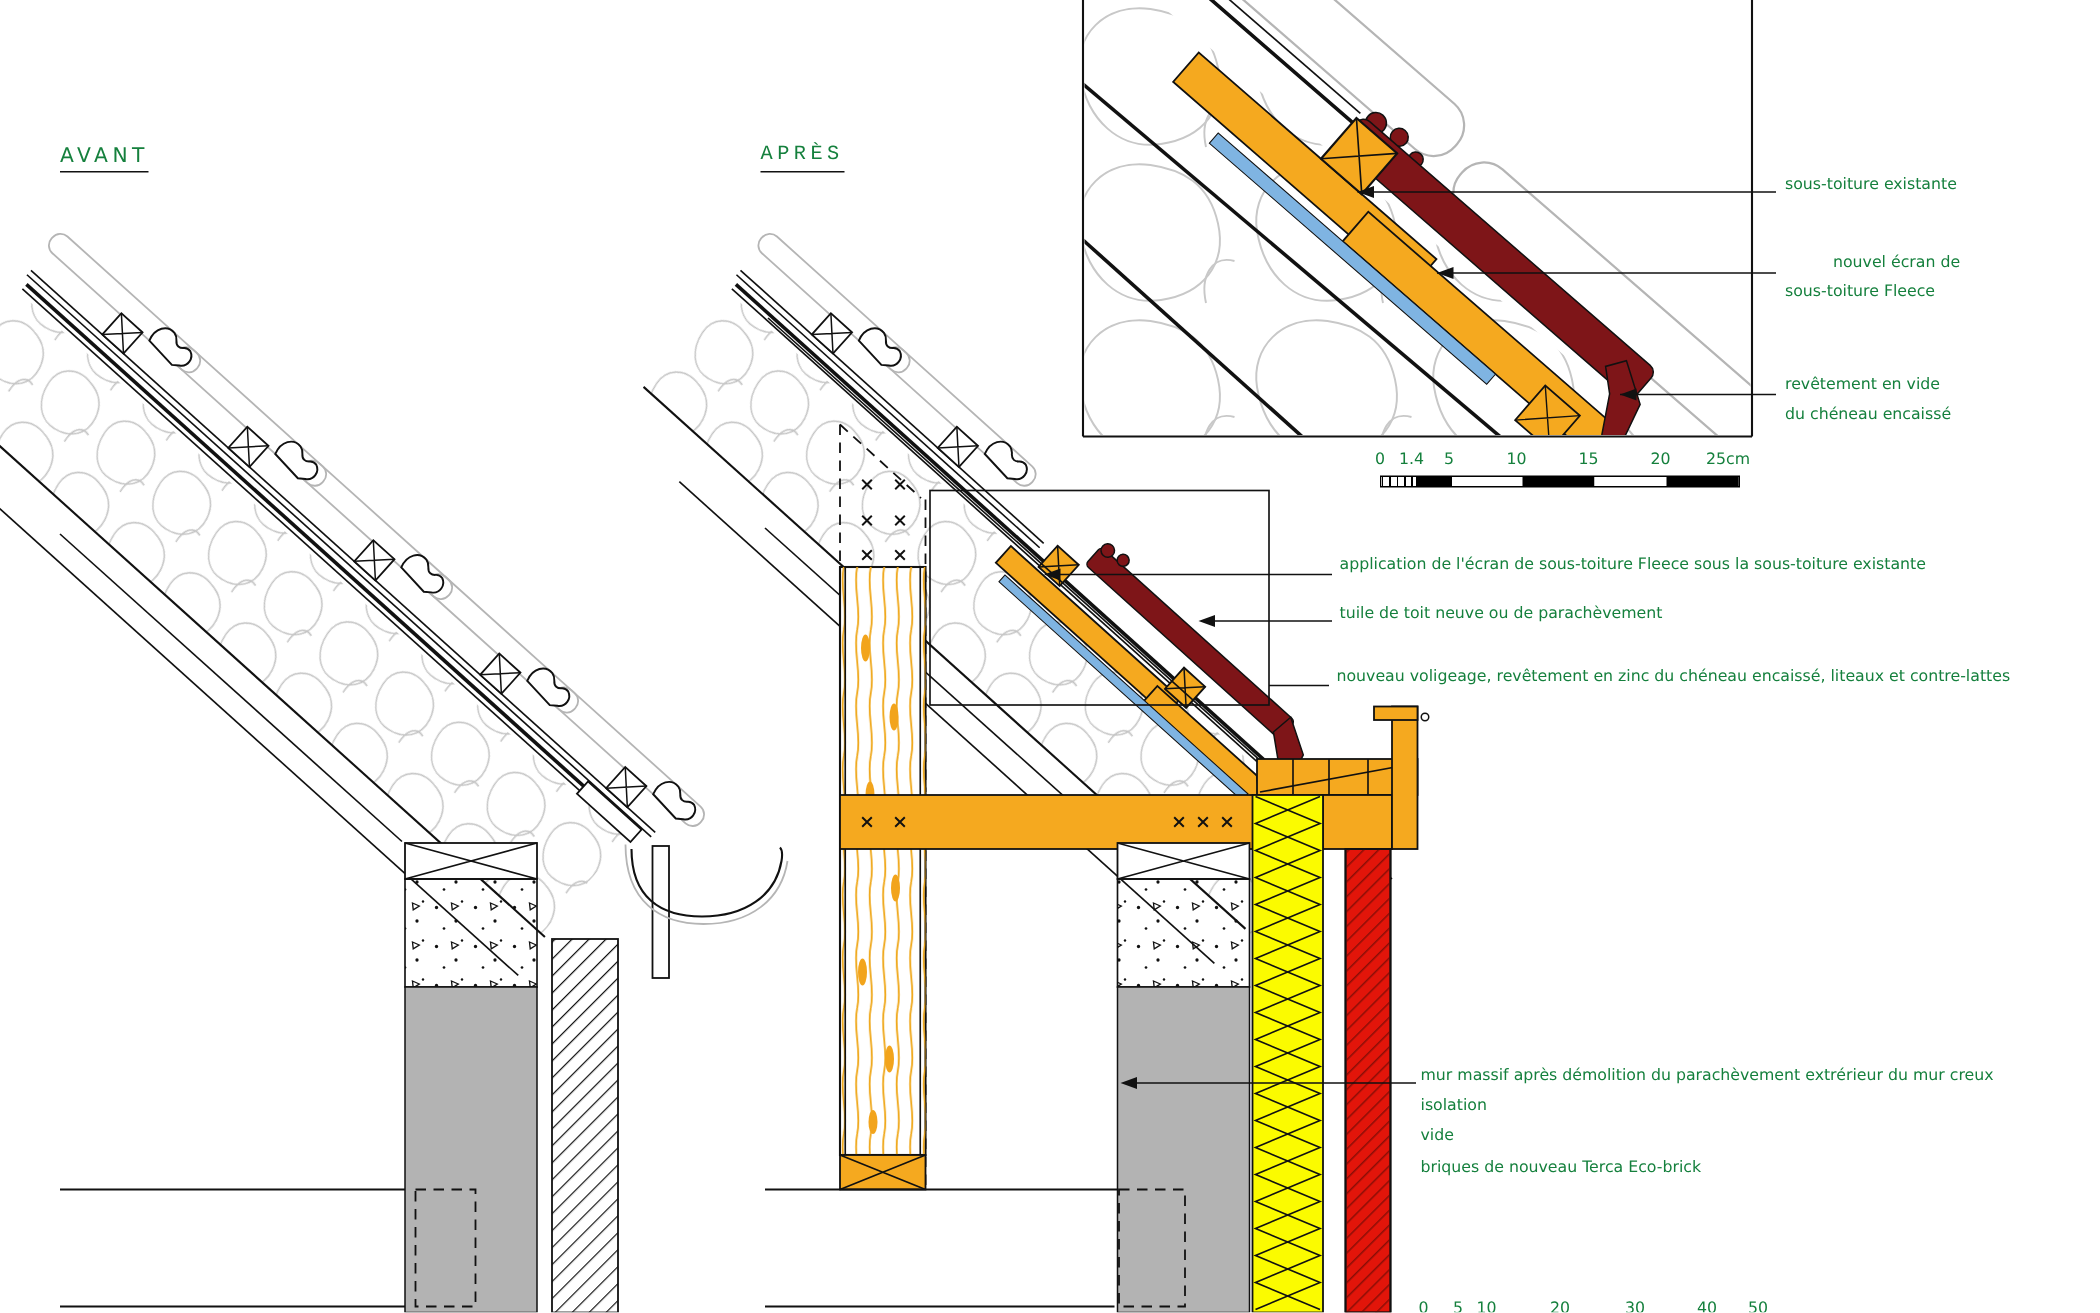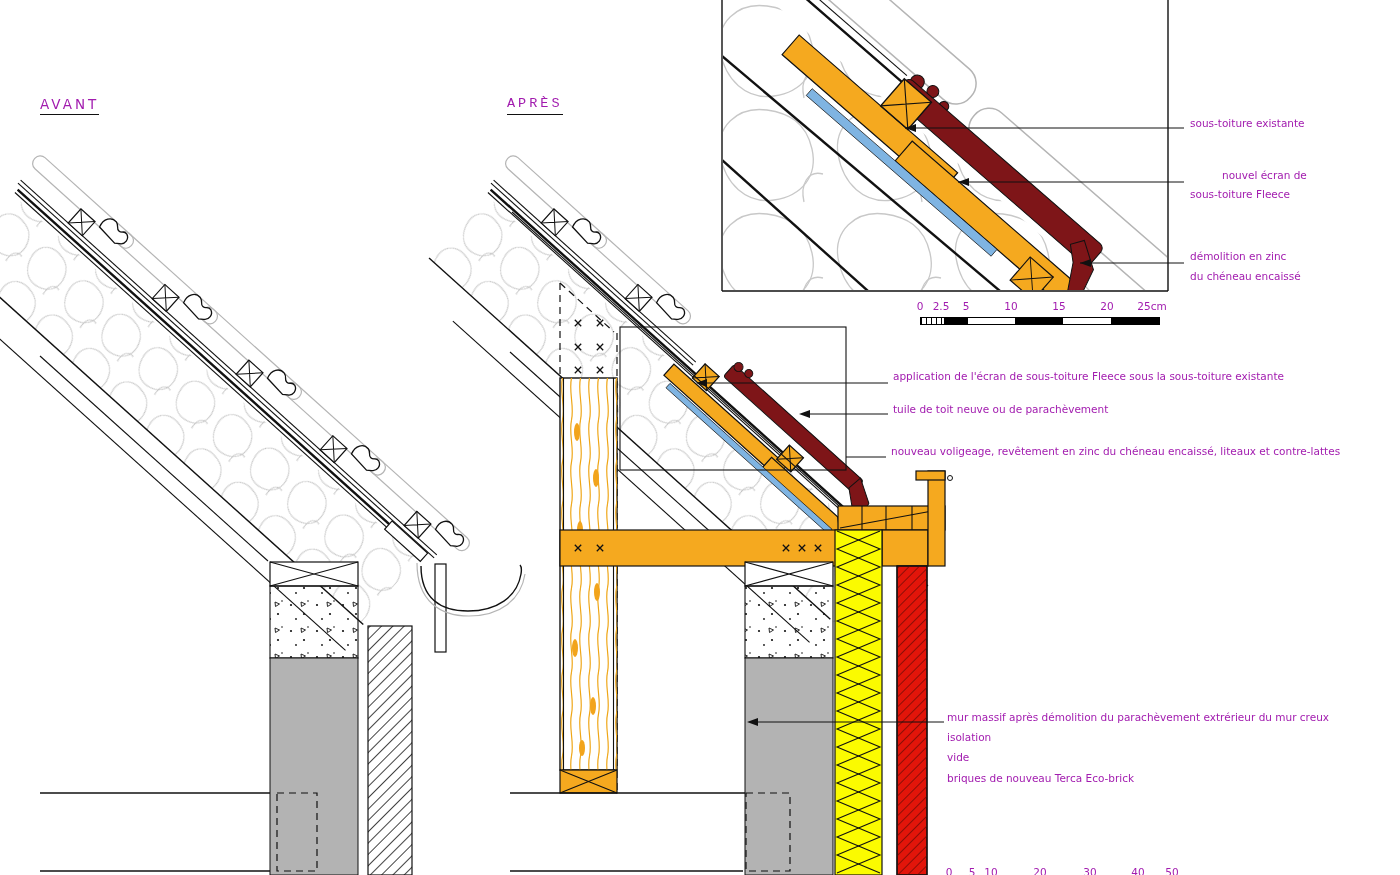--- a/index.html
+++ b/index.html
@@ -1,19 +1,19 @@
 <!DOCTYPE html>
 <html style="--wood: #F5A91F; --wood_grain: #EFA616; --tile_red: #7E1518; --fleece_blue: #7FB4E2; --insulation_yellow: #FBFB00; --brick_red: #E2150A; --brick_hatch: #8B0E07; --wall_gray: #B3B3B3; --line_dark: #111111; --line_light: #B5B5B5; --loop_gray: #C4C4C4;"><head>
 <meta charset="utf-8">
 <style>
   html,body{margin:0;padding:0;background:#fff;}
   #page{position:relative;width:1400px;height:875px;overflow:hidden;background:#fff;
         font-family:"DejaVu Sans", sans-serif;color:#111;}
   svg{position:absolute;left:0;top:0;}
-  .lbl{position:absolute;font-size:10.5px;line-height:1.25;white-space:nowrap;color:#a21caf;}
+  .lbl{position:absolute;font-size:10.5px;line-height:1.25;white-space:nowrap;color:#15803d;}
   .title{font-size:13.5px;letter-spacing:3px;border-bottom:1.6px solid #111;padding-bottom:1px;}
   .ctr{transform:translateX(-50%);}
   
   .sbar{position:absolute;display:flex;height:6px;border:1px solid #000;box-sizing:content-box;}
   .sbar .b{background:#000;height:100%;}
   .sbar .w{background:#fff;height:100%;}
   .sbar .t{background:repeating-linear-gradient(90deg,#000 0 1px,#fff 1px 5px);height:100%;}
   
   .wht{fill:#fff;stroke:#111;stroke-width:1.2;}
   .wood{fill:var(--wood);stroke:#111;stroke-width:1.2;}
@@ -284,25 +284,25 @@
         <polygon class="arr" points="747,722 758,718 758,726"></polygon>
   </g>
 </svg>
 
 <div class="lbl title" style="left:40px;top:96px;">AVANT</div>
 <div class="lbl title" style="left:507px;top:96px;font-family:Liberation Mono, monospace;">APRÈS</div>
 
 <div class="lbl" style="left:1190px;top:117px;">sous-toiture existante</div>
 <div class="lbl" style="left:1190px;top:169px;margin-left:32px;">nouvel écran de</div>
 <div class="lbl" style="left:1190px;top:188px;">sous-toiture Fleece</div>
-<div class="lbl" style="left:1190px;top:250px;">démolition en zinc</div>
+<div class="lbl" style="left:1190px;top:250px;">revêtement en vide</div>
 <div class="lbl" style="left:1190px;top:270px;">du chéneau encaissé</div>
 
 <div class="lbl ctr" style="left:920px;top:300px;">0</div>
-<div class="lbl ctr" style="left:941px;top:300px;">2.5</div>
+<div class="lbl ctr" style="left:941px;top:300px;">1.4</div>
 <div class="lbl ctr" style="left:966px;top:300px;">5</div>
 <div class="lbl ctr" style="left:1011px;top:300px;">10</div>
 <div class="lbl ctr" style="left:1059px;top:300px;">15</div>
 <div class="lbl ctr" style="left:1107px;top:300px;">20</div>
 <div class="lbl ctr" style="left:1152px;top:300px;">25cm</div>
 <div class="sbar" style="left:920px;top:317px;width:238px;">
   <span class="t" style="width:23px;"></span>
       <span class="b" style="width:24px;"></span>
   <span class="w" style="width:47px;"></span>
       <span class="b" style="width:48px;"></span>

